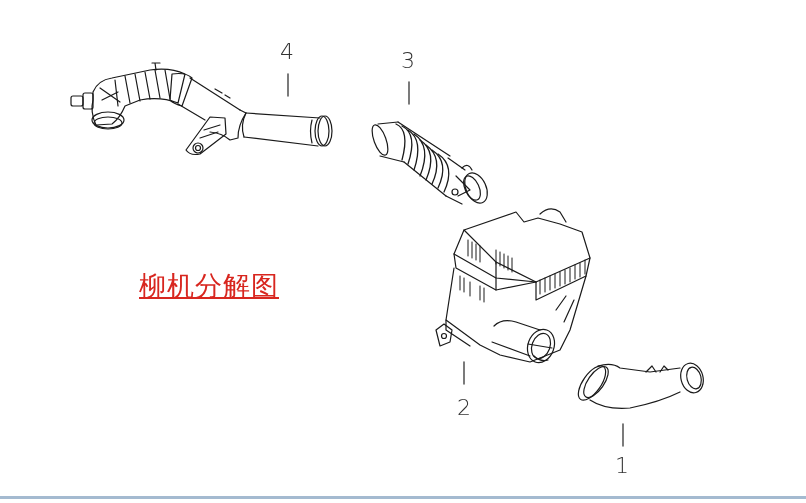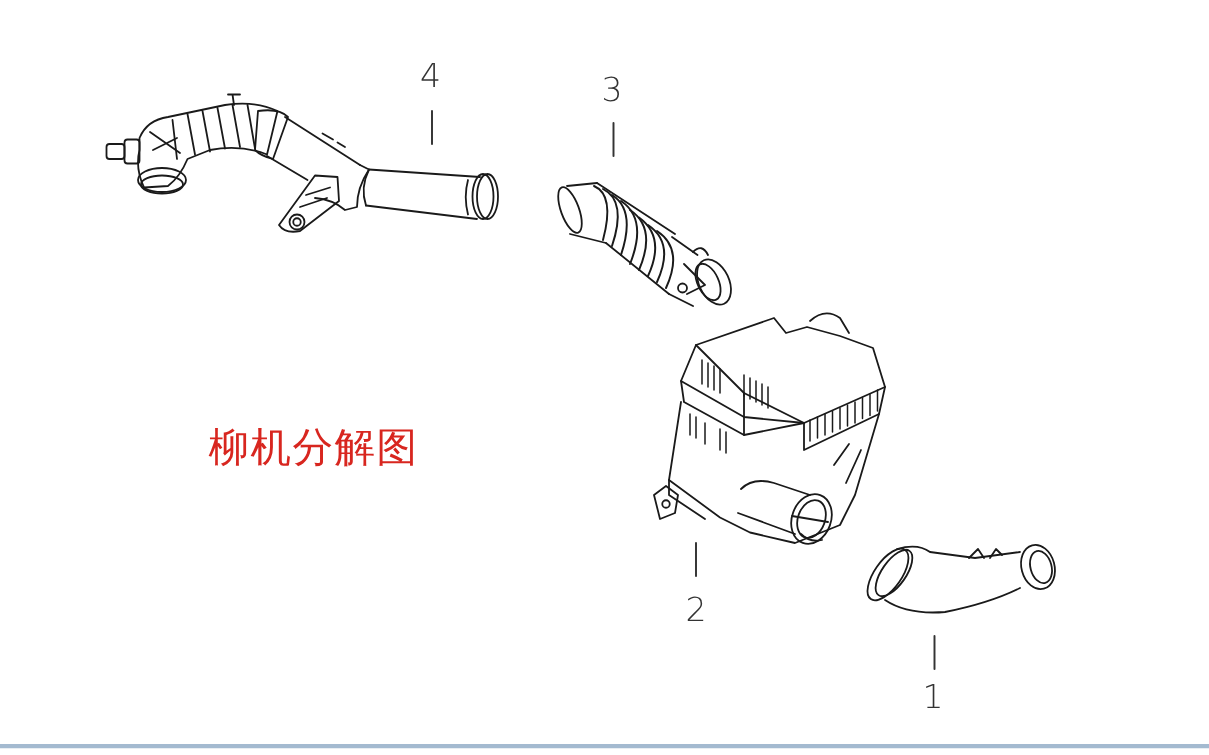--- a/index.html
+++ b/index.html
@@ -1,22 +1,22 @@
 <!DOCTYPE html>
 <html><head>
 <meta charset="utf-8">
 <style>
   html, body { margin:0; padding:0; }
   body { width:806px; height:503px; background:#ffffff; position:relative; overflow:hidden;
          font-family:"DejaVu Sans", sans-serif; }
   .canvas { position:absolute; left:0; top:0; width:806px; height:503px; }
   .num { position:absolute; font-family:"DejaVu Sans", sans-serif; font-size:22px; color:#333;
          font-weight:300; line-height:1; }
-  .title { position:absolute; left:139px; top:280px; font-size:27px; color:#d8261f;
-           font-family:"DejaVu Sans", sans-serif; letter-spacing:1px; }
+  .title { position:absolute; left:139px; top:268px; font-size:27px; color:#d8261f;
+           font-family:"DejaVu Sans", sans-serif; letter-spacing:1px;text-decoration:underline; }
   .bottom-line { position:absolute; left:0; top:496px; width:806px; height:3px; background:#a4bad0; }
   .bottom-fill { position:absolute; left:0; top:499px; width:806px; height:4px; background:#ffffff; }
 </style>
 </head>
 <body>
 
 <div class="canvas">
 <svg width="806" height="503" viewBox="0 0 806 503" xmlns="http://www.w3.org/2000/svg" fill="none" stroke="#1a1a1a" stroke-width="1.2" stroke-linejoin="round" stroke-linecap="round">
 
   <g stroke="#333" stroke-width="1.3">

